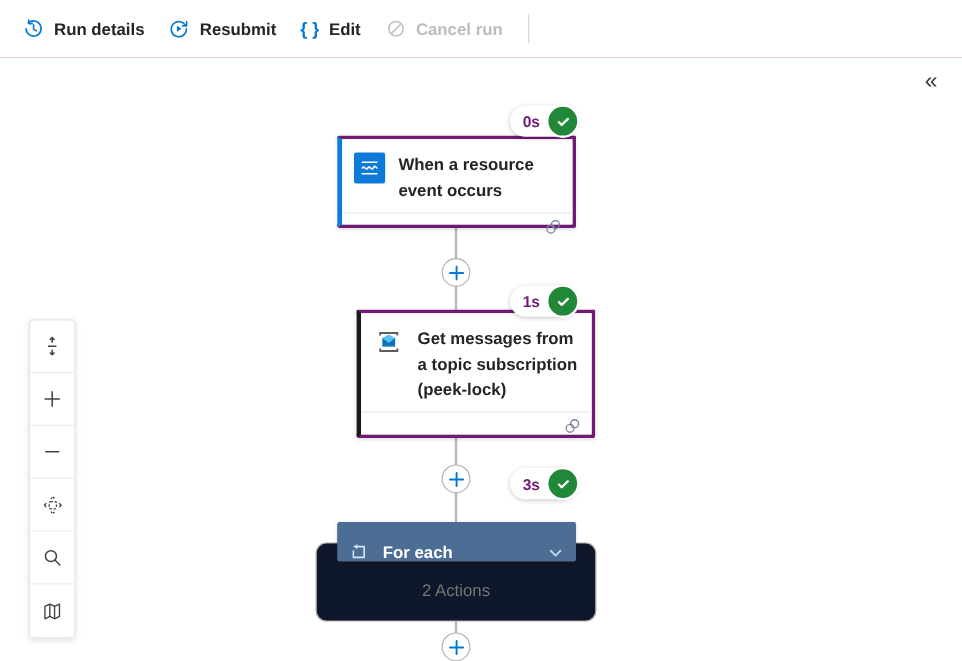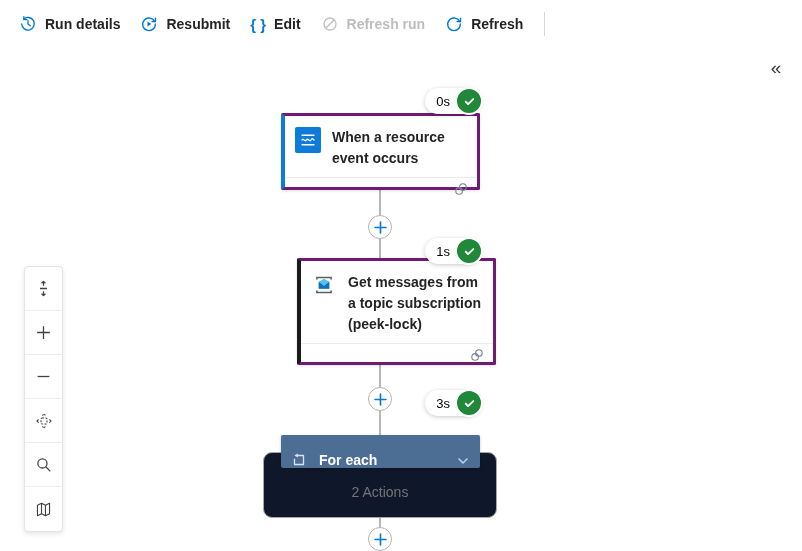--- a/index.html
+++ b/index.html
@@ -36,21 +36,21 @@
   .card .main{display:flex;align-items:flex-start;gap:11px;padding:11px 10px 8px 10px;}
   .node-icon{width:26px;height:26px;flex:0 0 26px;border-radius:2px;display:flex;align-items:center;justify-content:center;}
   .node-icon.blue{background:#0f7bd8;}
   .card .title{font-size:14px;font-weight:600;line-height:21px;color:#242424;width:132px;}
   .card .strip{border-top:1px solid #ebebeb;height:21px;display:flex;align-items:center;justify-content:flex-end;padding-right:8px;}
 
   
   .badge{position:absolute;right:321px;height:26px;background:#fff;border-radius:14px;
          display:inline-flex;align-items:center;padding-left:11px;gap:5px;
          box-shadow:0 1px 4px rgba(0,0,0,.22);z-index:3;}
-  .badge .dur{font-size:13px;font-weight:400;color:#000000;}
+  .badge .dur{font-size:13px;font-weight:700;color:#701a75;}
   .badge .okc{width:28px;height:28px;border-radius:50%;background:#218739;border:2px solid #fff;
               box-sizing:border-box;display:flex;align-items:center;justify-content:center;margin-right:-2px;}
 
   
   .fe-container{position:absolute;left:263px;top:404px;width:234px;height:66px;box-sizing:border-box;
                 background:#0f172a;border:1px solid #a9a7a5;border-radius:9px;z-index:1;
                 display:flex;align-items:center;justify-content:center;padding-top:14px;cursor:pointer;}
   .fe-body{font-size:14px;color:#757575;}
   .fe-header{position:absolute;left:281px;top:387px;width:199px;height:33px;box-sizing:border-box;
              background:#4d6e94;border-radius:2px;display:flex;align-items:flex-end;gap:12px;
@@ -93,30 +93,23 @@
     <button class="tb-btn">
       <span class="braces">{ }</span>
       <span>Edit</span>
     </button>
 
     <button class="tb-btn disabled">
       <svg width="18" height="18" viewBox="0 0 20 20" fill="none">
         <circle cx="10" cy="10" r="6.7" stroke="#c4c2c0" stroke-width="1.5"></circle>
         <path d="M5.3 14.7L14.7 5.3" stroke="#c4c2c0" stroke-width="1.5"></path>
       </svg>
-      <span>Refresh run</span>
-    </button>
-
-    <button class="tb-btn">
-      <svg width="18" height="18" viewBox="0 0 20 20" fill="none">
-        <path d="M16.4 7.5A7 7 0 1 0 17 10" stroke="#0078d4" stroke-width="1.5" stroke-linecap="round"></path>
-        <path d="M17.2 3.4v3.8h-3.8" stroke="#0078d4" stroke-width="1.5" stroke-linecap="round" stroke-linejoin="round"></path>
-      </svg>
-      <span>Refresh</span>
-    </button>
+      <span>Cancel run</span>
+    </button>
+
 
     <div class="tb-divider"></div>
 
   </div>
 
   <div class="canvas">
 
     <button class="collapse-btn">«</button>
 
     <div class="vline" style="top:142px;height:68px;"></div>

